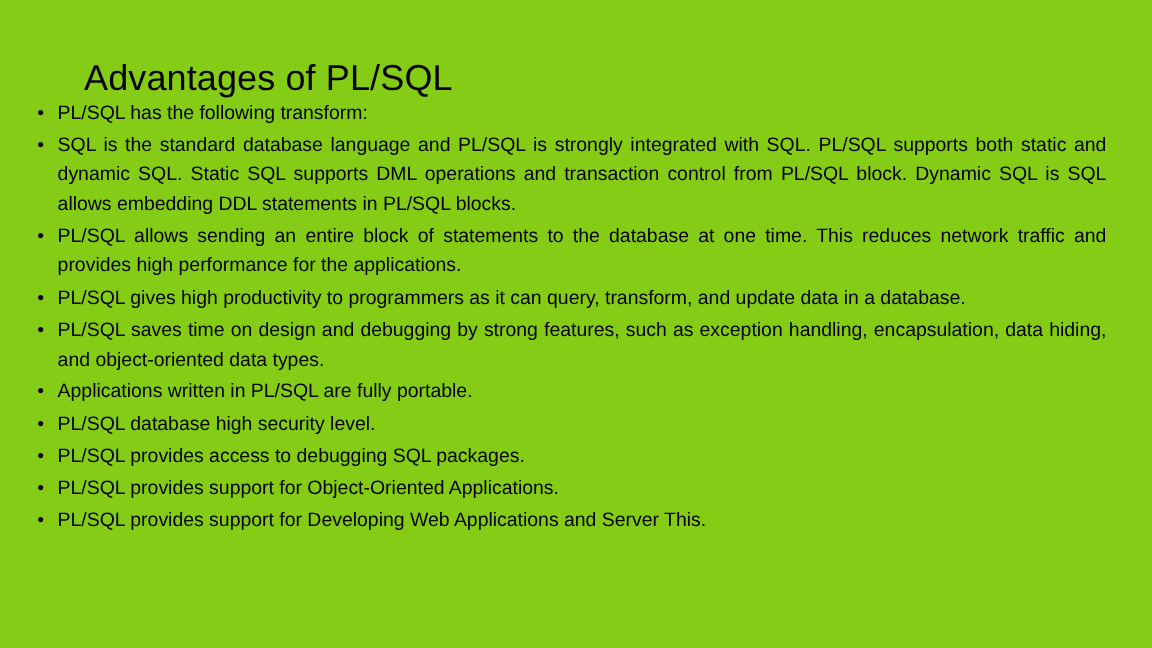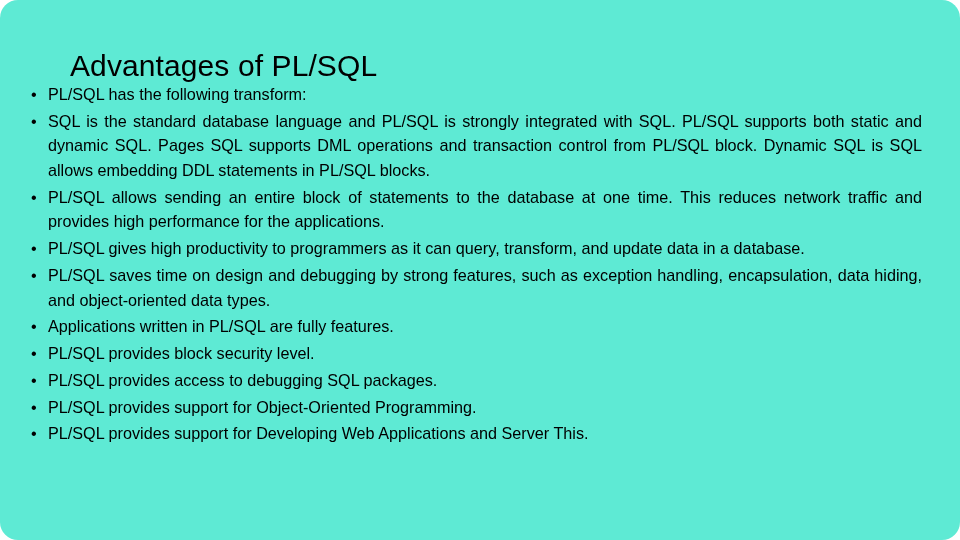--- a/index.html
+++ b/index.html
@@ -9,24 +9,23 @@
     background: #ffffff;
   }
   body {
     font-family: "Liberation Sans", sans-serif;
     -webkit-font-smoothing: antialiased;
   }
   .slide {
     position: relative;
     width: 960px;
     height: 540px;
-    background: #5eead4;
+    background: #84cc16;
     overflow: hidden;
     box-sizing: border-box;
-    border-radius: 18px;
   }
   .slide-title {
     position: absolute;
     left: 70px;
     top: 26px;
     width: 840px;
     font-size: 30px;
     line-height: 40px;
     font-weight: 400;
     color: #000000;
@@ -78,56 +77,56 @@
 
   <ul class="body-list">
 
     <li class="bullet-row single">
       <span class="marker">•</span>
       <span class="btext">PL/SQL has the following transform:</span>
     </li>
 
     <li class="bullet-row">
       <span class="marker">•</span>
-      <span class="btext">SQL is the standard database language and PL/SQL is strongly integrated with SQL. PL/SQL supports both static and dynamic SQL. Pages SQL supports DML operations and transaction control from PL/SQL block. Dynamic SQL is SQL allows embedding DDL statements in PL/SQL blocks.</span>
+      <span class="btext">SQL is the standard database language and PL/SQL is strongly integrated with SQL. PL/SQL supports both static and dynamic SQL. Static SQL supports DML operations and transaction control from PL/SQL block. Dynamic SQL is SQL allows embedding DDL statements in PL/SQL blocks.</span>
     </li>
 
     <li class="bullet-row">
       <span class="marker">•</span>
       <span class="btext">PL/SQL allows sending an entire block of statements to the database at one time. This reduces network traffic and provides high performance for the applications.</span>
     </li>
 
     <li class="bullet-row">
       <span class="marker">•</span>
       <span class="btext">PL/SQL gives high productivity to programmers as it can query, transform, and update data in a database.</span>
     </li>
 
     <li class="bullet-row">
       <span class="marker">•</span>
       <span class="btext">PL/SQL saves time on design and debugging by strong features, such as exception handling, encapsulation, data hiding, and object-oriented data types.</span>
     </li>
 
     <li class="bullet-row single">
       <span class="marker">•</span>
-      <span class="btext">Applications written in PL/SQL are fully features.</span>
+      <span class="btext">Applications written in PL/SQL are fully portable.</span>
     </li>
 
     <li class="bullet-row single">
       <span class="marker">•</span>
-      <span class="btext">PL/SQL provides block security level.</span>
+      <span class="btext">PL/SQL database high security level.</span>
     </li>
 
     <li class="bullet-row single">
       <span class="marker">•</span>
       <span class="btext">PL/SQL provides access to debugging SQL packages.</span>
     </li>
 
     <li class="bullet-row single">
       <span class="marker">•</span>
-      <span class="btext">PL/SQL provides support for Object-Oriented Programming.</span>
+      <span class="btext">PL/SQL provides support for Object-Oriented Applications.</span>
     </li>
 
     <li class="bullet-row single">
       <span class="marker">•</span>
       <span class="btext">PL/SQL provides support for Developing Web Applications and Server This.</span>
     </li>
 
   </ul>
 
 </div>

